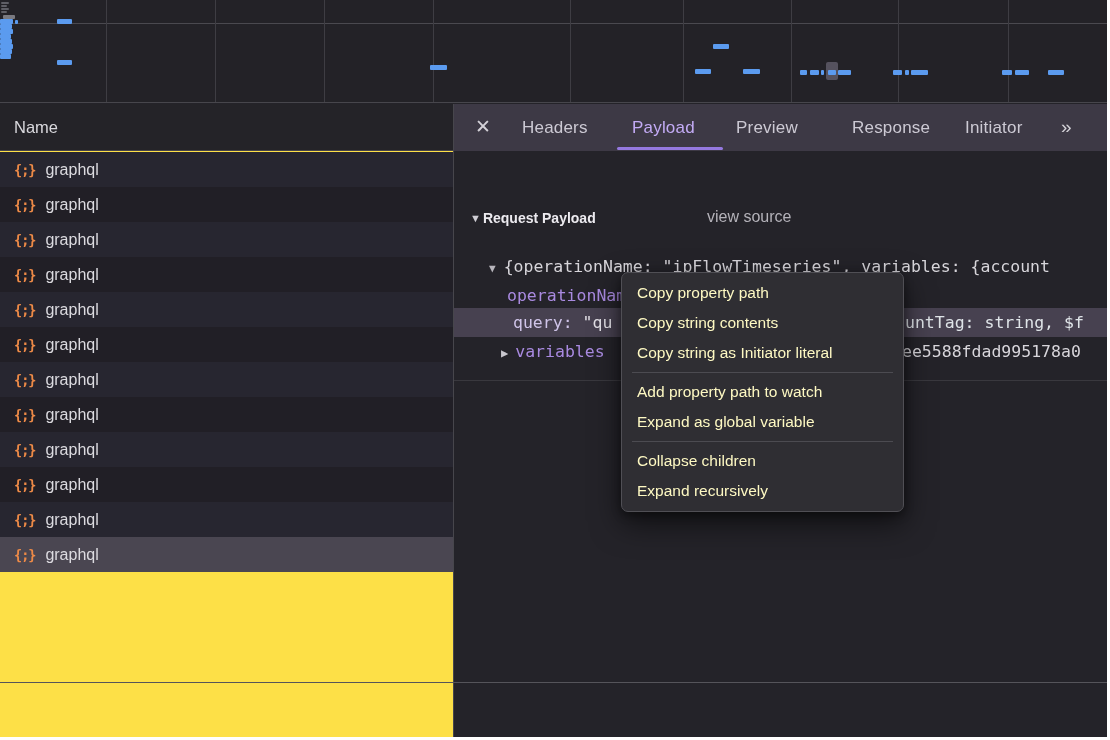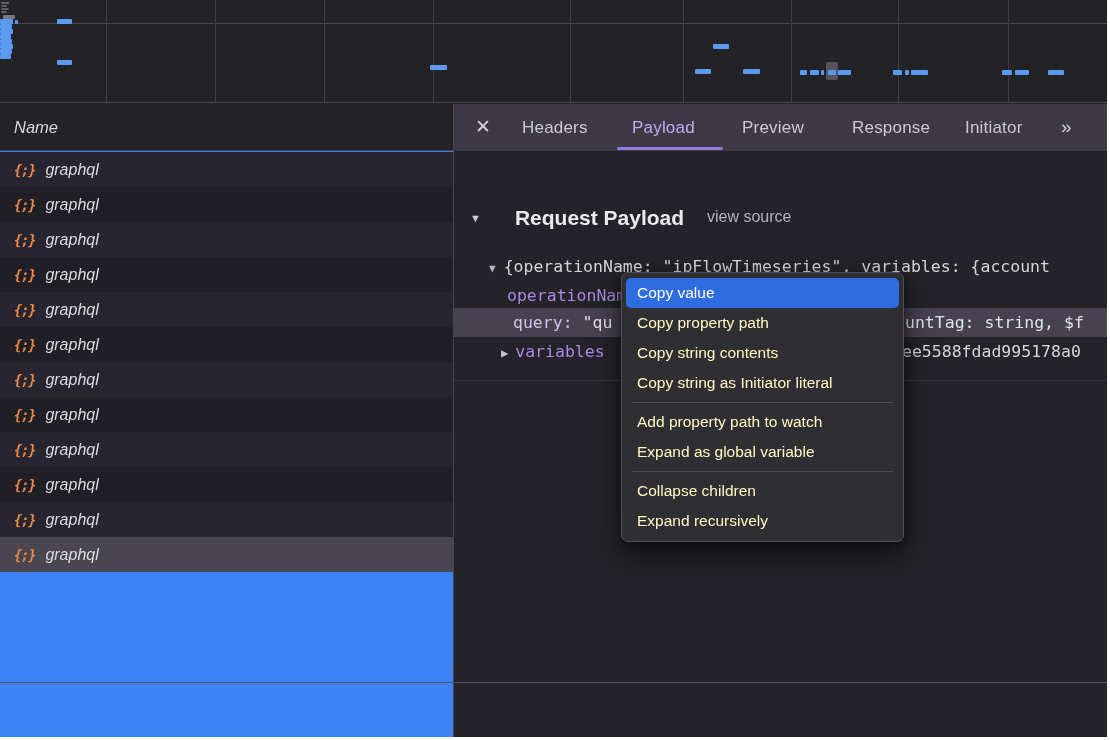--- a/index.html
+++ b/index.html
@@ -8,53 +8,53 @@
   #canvas { position:absolute; left:0; top:0; width:1107px; height:737px; background:#242329; overflow:hidden; }
 
   
   #overview { position:absolute; left:0; top:0; width:1107px; height:103px; background:#232227; border-bottom:1px solid #47464c; overflow:hidden; }
   .ov-gridline { position:absolute; top:0; width:1px; height:103px; background:#3e3d43; }
   #ov-hline { position:absolute; left:0; top:23px; width:1107px; height:1px; background:#4a494f; }
   .ov-bar { position:absolute; height:5px; border-radius:1px; }
   #ov-highlight { position:absolute; background:#55525e; border-radius:2px; }
 
   
-  #left-panel { position:absolute; left:0; top:104px; width:453px; height:633px; background:#3b82f6;font-style:italic; }
+  #left-panel { position:absolute; left:0; top:104px; width:453px; height:633px; background:#fde047; }
   #name-header { position:absolute; left:0; top:0; width:453px; height:47px; border-bottom:1px solid #454449; color:#d9d8dd; font-size:16.5px; line-height:47px; padding-left:14px; background:#242328; }
   #request-rows { position:absolute; left:0; top:48px; width:453px; }
   .req-row { height:35px; display:flex; align-items:center; padding-left:14px; }
   .req-row:nth-child(odd) { background:#272630; }
   .req-row:nth-child(even) { background:#211f26; }
   .req-row.selected { background:#4a4651; }
   .json-icon { font-family:"DejaVu Sans Mono", monospace; font-size:13.5px; font-weight:bold; color:#ed8a47; letter-spacing:-1px; margin-right:10px; }
   .req-label { color:#dcdbe0; font-size:16px; }
 
   
   #v-divider { position:absolute; left:453px; top:104px; width:1px; height:633px; background:#47464c; }
   #footer-divider { position:absolute; left:0; top:682px; width:1107px; height:1px; background:#55545a; }
 
   
   #right-panel { position:absolute; left:454px; top:104px; width:653px; height:578px; background:#242329; overflow:hidden; }
   #tab-bar { position:absolute; left:0; top:0; width:653px; height:47px; background:#3d3945; }
   #close-btn { position:absolute; left:18px; top:12px; width:22px; height:22px; color:#d4d2d8; font-size:19px; line-height:22px; text-align:center; cursor:default; }
   .tab { position:absolute; top:0; height:47px; line-height:47px; color:#cdcad4; font-size:17px; letter-spacing:0.2px; }
   .tab:nth-of-type(1) { left:68px; }
   .tab:nth-of-type(2) { left:178px; }
-  .tab:nth-of-type(3) { left:288px; }
+  .tab:nth-of-type(3) { left:282px; }
   .tab:nth-of-type(4) { left:398px; }
   .tab:nth-of-type(5) { left:511px; }
   .tab.selected { color:#c3abf5; }
   #tab-indicator { position:absolute; left:163px; top:43px; width:106px; height:3px; border-radius:2px; background:#9579e0; }
   #more-tabs { position:absolute; left:607px; top:0; height:47px; line-height:45px; color:#d4d2d8; font-size:19px; letter-spacing:-3px; }
 
   
   #payload-section { position:absolute; left:0; top:47px; width:653px; height:531px; }
   #section-header { position:absolute; left:16px; top:56px; height:22px; display:flex; align-items:center; }
   #section-expander { color:#cfcdd4; font-size:11px; margin-right:2px; }
-  #section-title { color:#eceaef; font-size:21px; font-weight:bold;margin-left:32px; }
+  #section-title { color:#eceaef; font-size:14px; font-weight:bold; }
   #view-source { position:absolute; left:253px; top:57px; color:#b4b2b9; font-size:16px; }
   .mono { font-family:"DejaVu Sans Mono", monospace; font-size:16.5px; white-space:nowrap; }
   #preview-row { position:absolute; left:35px; top:101px; height:29px; line-height:29px; color:#d7d5da; width:618px; overflow:hidden; }
   #preview-expander { font-size:11px; color:#b7b5bc; margin-right:8px; }
   #operation-row { position:absolute; left:53px; top:130px; height:29px; line-height:29px; }
   .key-purple { color:#a98ae0; }
   .val-cyan { color:#3fbbd9; }
   #query-row-bg { position:absolute; left:0; top:157px; width:653px; height:29px; background:#474150; }
   #query-left { position:absolute; left:59px; top:157px; height:29px; line-height:29px; }
   #query-key { color:#cfc4e8; }
@@ -213,21 +213,20 @@
         <div id="query-val-right" class="mono">untTag: string, $f</div>
 
         <div id="variables-row" class="mono"><span id="variables-expander">▶</span><span class="key-purple">variables</span></div>
         <div id="variables-val-right" class="mono">ee5588fdad995178a0</div>
 
         <div id="section-bottom-border"></div>
       </div>
     </div>
 
     <div id="context-menu">
-        <div class="menu-item highlighted">Copy value</div>
         <div class="menu-item">Copy property path</div>
         <div class="menu-item">Copy string contents</div>
         <div class="menu-item">Copy string as Initiator literal</div>
         <div class="menu-divider"></div>
         <div class="menu-item">Add property path to watch</div>
         <div class="menu-item">Expand as global variable</div>
         <div class="menu-divider"></div>
         <div class="menu-item">Collapse children</div>
         <div class="menu-item">Expand recursively</div>
       </div>

